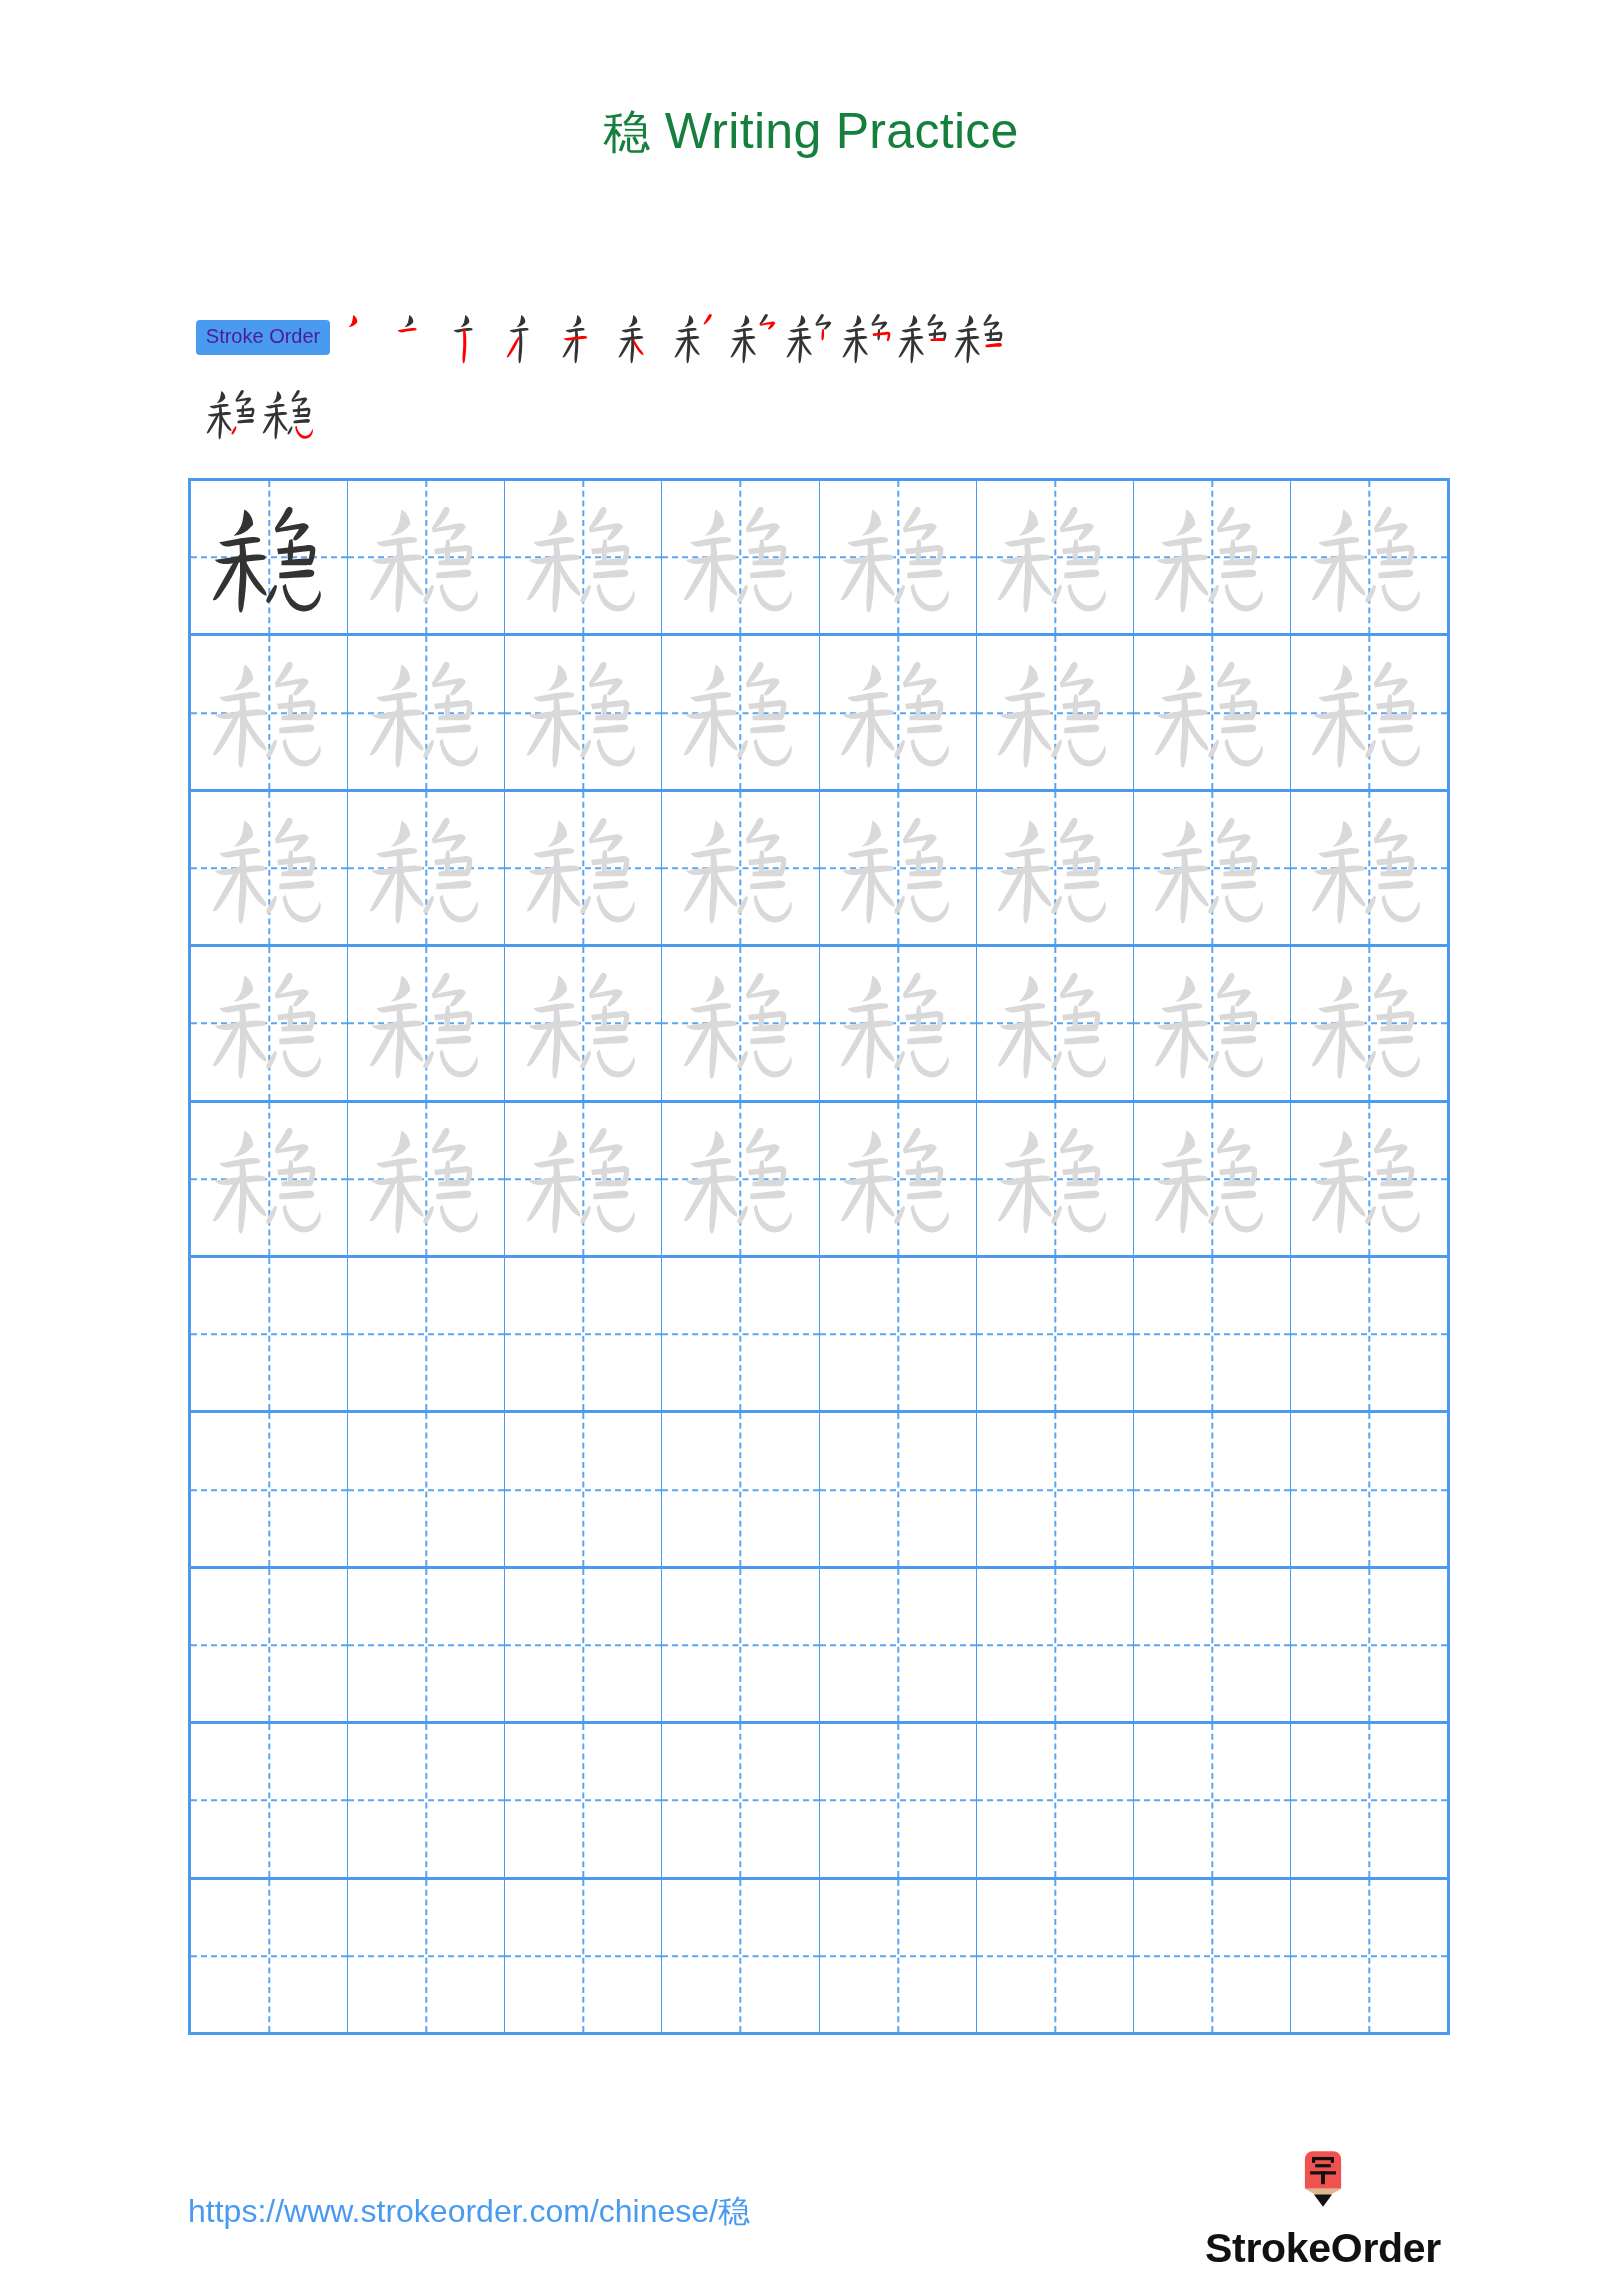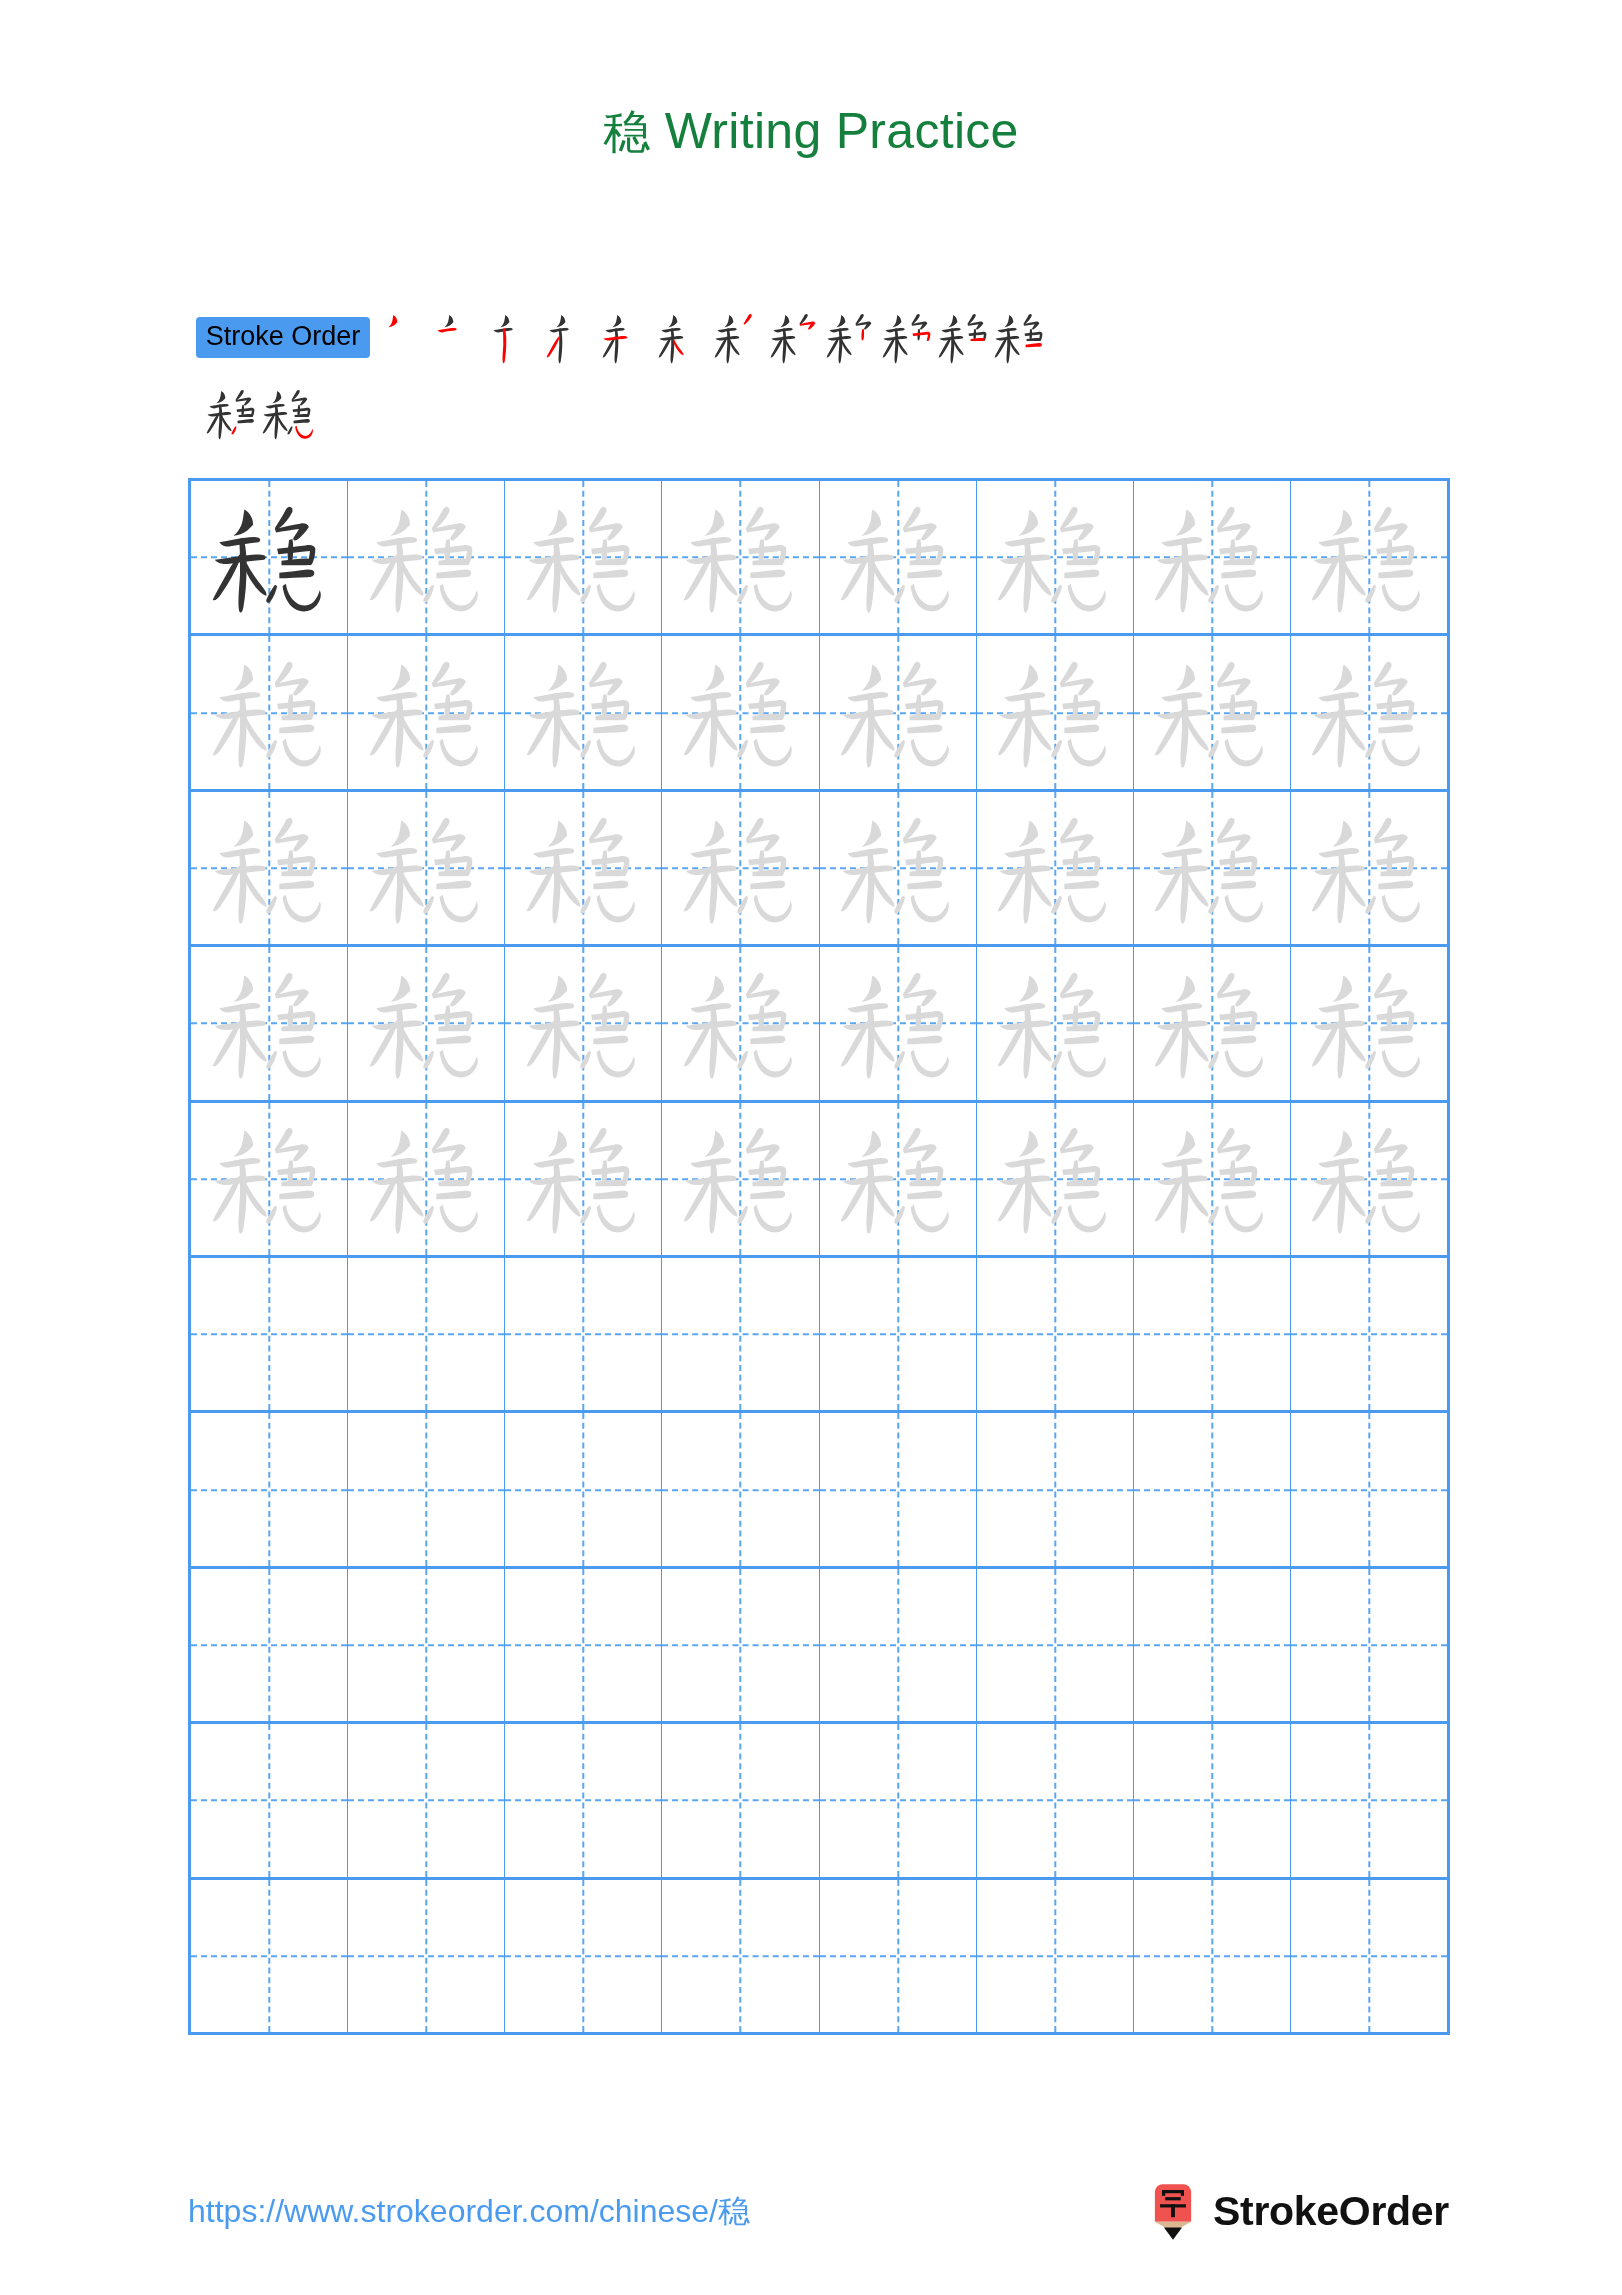--- a/index.html
+++ b/index.html
@@ -43,22 +43,22 @@
   .stroke-row {
     display: flex;
     align-items: center;
     flex-wrap: wrap;
     gap: 0px;
     line-height: 1;
   }
   .stroke-order-badge {
     display: inline-block;
     background: #4a9bef;
-    color: #000000;
-    font-size: 27px;
+    color: #4c1d95;
+    font-size: 20px;
     padding: 5.9px 9.8px 8.5px 9.8px;
     border-radius: 3.9px;
     white-space: nowrap;
     margin-right: 6.5px;
     font-family: "Liberation Sans", sans-serif;
   }
   .stroke-frame {
     width: 56px;
     height: 71px;
     position: relative;
@@ -155,21 +155,22 @@
     font-size: 32px;
     color: #4a9bef;
     white-space: nowrap;
     font-family: "Liberation Sans", sans-serif;
     text-align: right;
   }
   .brand {
     display: flex;
     align-items: center;
     gap: 18px;
-    margin-right: 1px;
+    margin-right: 9px;
+    flex-direction: column;
   }
   .brand-logo {
     width: 44px;
     height: 56px;
     position: relative;
     flex: 0 0 auto;
   }
   .brand-name {
     font-size: 41px;
     font-weight: bold;

